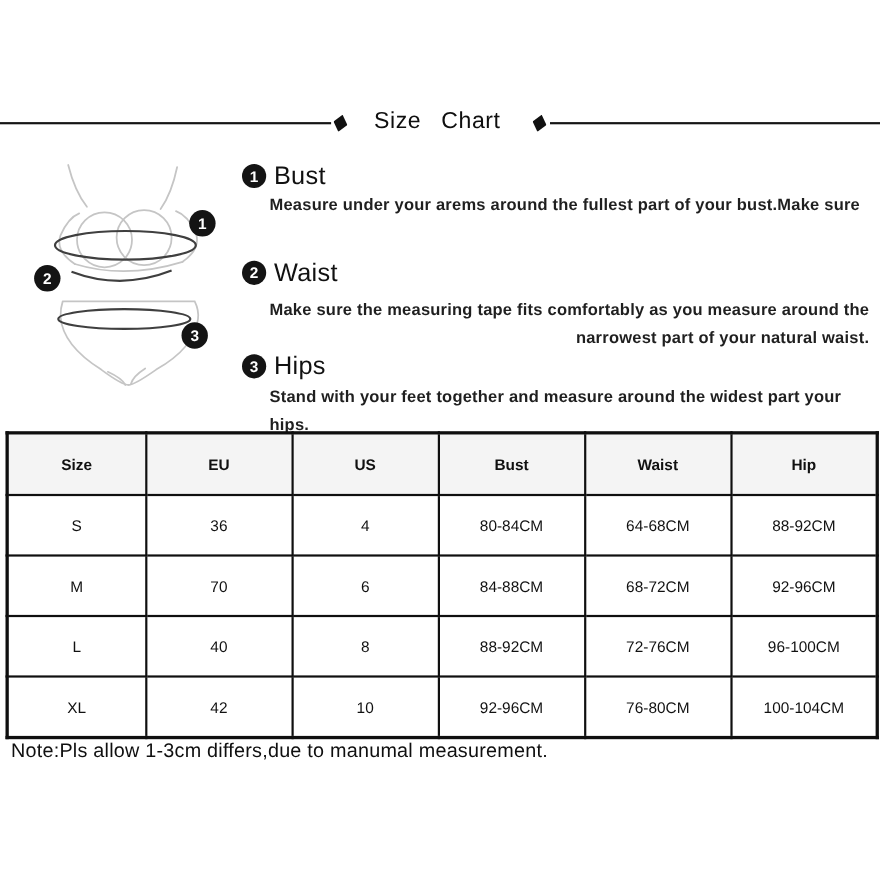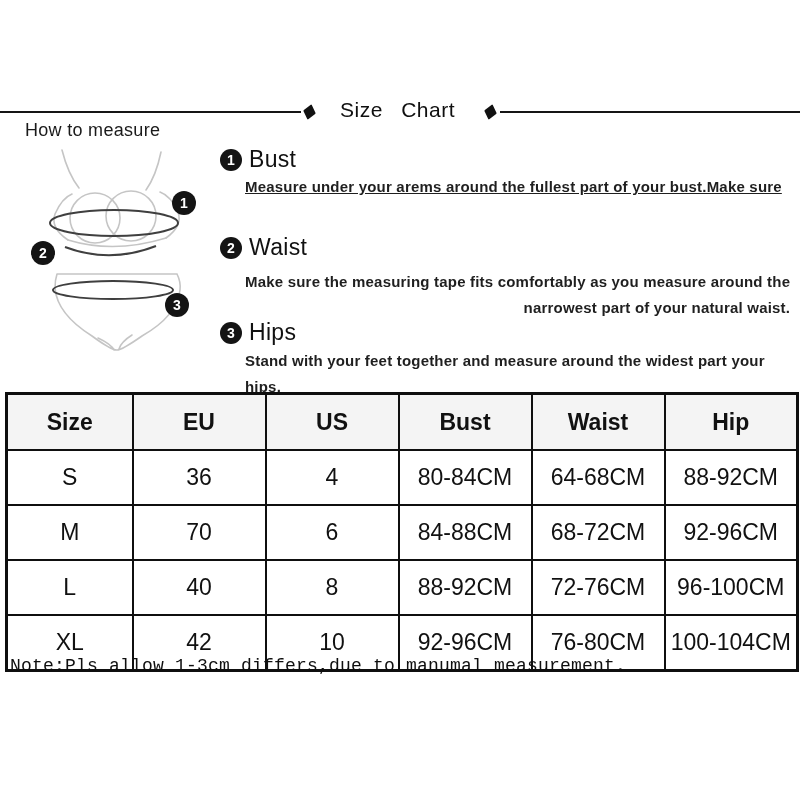--- a/index.html
+++ b/index.html
@@ -22,46 +22,45 @@
   .figure{position:absolute;left:10px;top:130px;width:220px;height:240px;}
 
   
   .step-head{position:absolute;left:220px;display:flex;align-items:center;gap:7px;}
   .step-badge{display:inline-flex;width:22px;height:22px;border-radius:50%;background:#141414;
               color:#fff;font-size:14px;font-weight:700;align-items:center;justify-content:center;
               flex:0 0 auto;}
   .step-title{font-size:23px;color:#111;letter-spacing:.3px;}
   .step-desc{position:absolute;left:245px;font-size:15px;font-weight:700;color:#1f1f1f;
              line-height:26px;letter-spacing:.2px;}
-  #head-bust{top:146px;}  #desc-bust{top:174px;text-decoration:underline;}
+  #head-bust{top:146px;}  #desc-bust{top:174px;}
   #head-waist{top:234px;} #desc-waist{top:269px;text-align:right;}
   #head-hips{top:319px;}  #desc-hips{top:348px;}
 
   
   .size-table{position:absolute;left:5px;top:392px;width:791px;border-collapse:collapse;
               table-layout:fixed;border:3px solid #0f0f0f;}
   .size-table th,.size-table td{border:2px solid #0f0f0f;text-align:center;vertical-align:middle;
-              font-size:23px;overflow:hidden;white-space:nowrap;}
+              font-size:14px;overflow:hidden;white-space:nowrap;}
   .size-table th{height:52px;background:#f4f4f4;font-weight:700;}
   .size-table td{height:51px;font-weight:400;}
 
-  .note{position:absolute;left:10px;top:656px;font-size:18px;color:#0f0f0f;letter-spacing:.2px;font-family:Liberation Mono, monospace;}
+  .note{position:absolute;left:10px;top:672px;font-size:18px;color:#0f0f0f;letter-spacing:.2px;}
 </style>
 </head>
 <body>
 
 <div id="page">
 
   <div class="rule left"></div>
   <span class="diamond d-left"></span>
   <div class="chart-title">Size Chart</div>
   <span class="diamond d-right"></span>
   <div class="rule right"></div>
 
-  <div class="how-to">How to measure</div>
 
   <svg class="figure" viewBox="0 0 220 240">
     <g stroke="#c5c5c5" stroke-width="1.6" fill="none" stroke-linecap="round">
 
       <path d="M52,20 Q58,44 69,58"></path>
       <path d="M151,22 Q146,46 136,60"></path>
 
       <circle cx="85" cy="88" r="25"></circle>
       <circle cx="121" cy="86" r="25"></circle>
 

